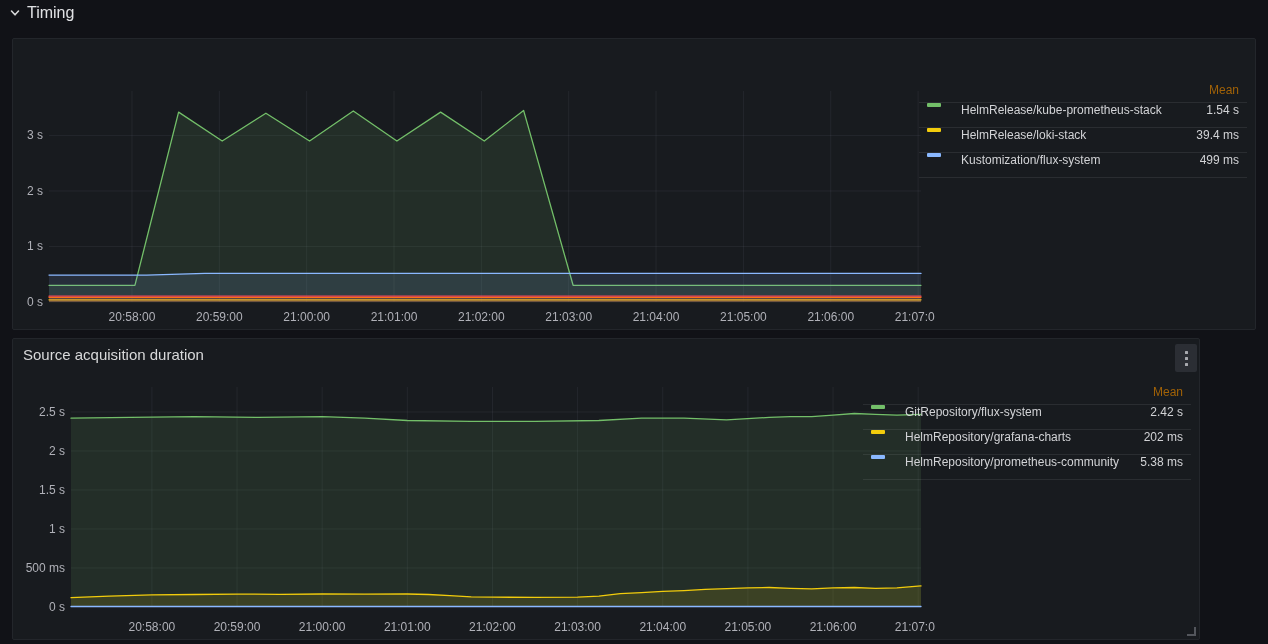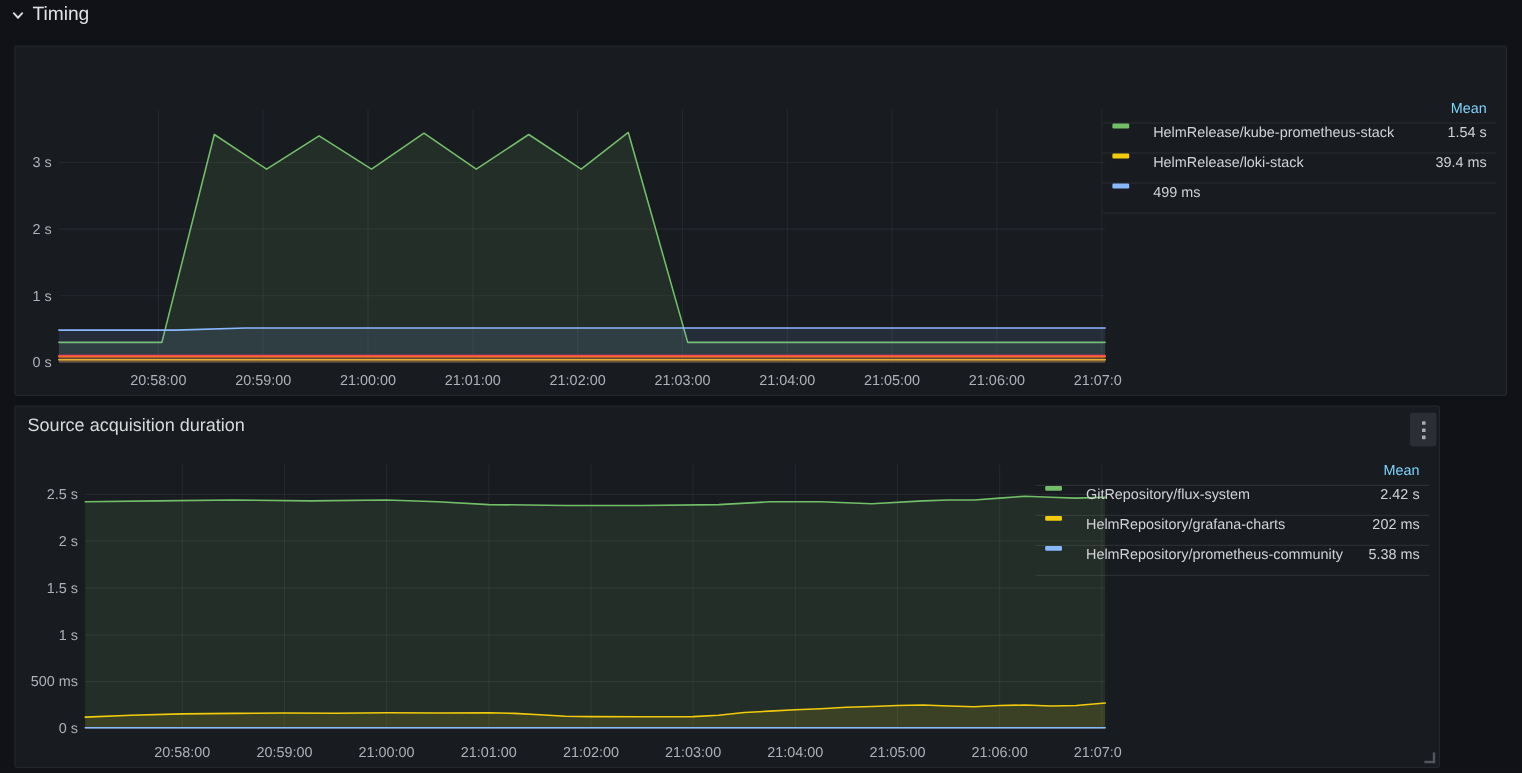--- a/index.html
+++ b/index.html
@@ -27,21 +27,21 @@
   .chart{position:absolute;left:0;cursor:crosshair}
   #chart0{top:36px;width:922px;height:252px}
   #chart1{top:40px;width:922px;height:262px}
   svg{display:block;overflow:hidden}
   svg text{font-family:"Liberation Sans",sans-serif;font-size:12px;fill:#b0b1b8}
   .legend{position:absolute;right:8px;width:328px;font-size:12px;color:#d2d3d6}
   #panel1 .legend{top:38px}
   #panel2 .legend{top:40px}
   .legend-header{
     height:25px;display:flex;align-items:center;justify-content:flex-end;
-    padding:0 8px;color:#7dd3fc;cursor:pointer;
+    padding:0 8px;color:#a16207;cursor:pointer;
     border-bottom:1px solid rgba(204,204,220,0.10);
   }
   .lrow{
     height:24px;display:flex;gap:20px;padding:0 8px;
     border-bottom:1px solid rgba(204,204,220,0.10);cursor:pointer;
   }
   .swatch{width:14px;height:4px;border-radius:1px;flex:0 0 auto}
   .lname{flex:1 1 auto;white-space:nowrap;overflow:hidden}
   .lval{white-space:nowrap;text-align:right}
   .kebab{
@@ -117,20 +117,21 @@
           <span class="lname">HelmRelease/kube-prometheus-stack</span>
           <span class="lval">1.54 s</span>
         </div>
         <div class="lrow">
           <span class="swatch" style="background: rgb(242, 204, 12);"></span>
           <span class="lname">HelmRelease/loki-stack</span>
           <span class="lval">39.4 ms</span>
         </div>
         <div class="lrow">
           <span class="swatch" style="background: rgb(138, 184, 255);"></span>
+          <span class="lname">Kustomization/flux-system</span>
           <span class="lval">499 ms</span>
         </div>
       </div>
   </div>
 </div>
 
 <div class="panel" id="panel2">
   <div class="panel-title">Source acquisition duration</div>
   <div class="kebab">
       <i></i>

